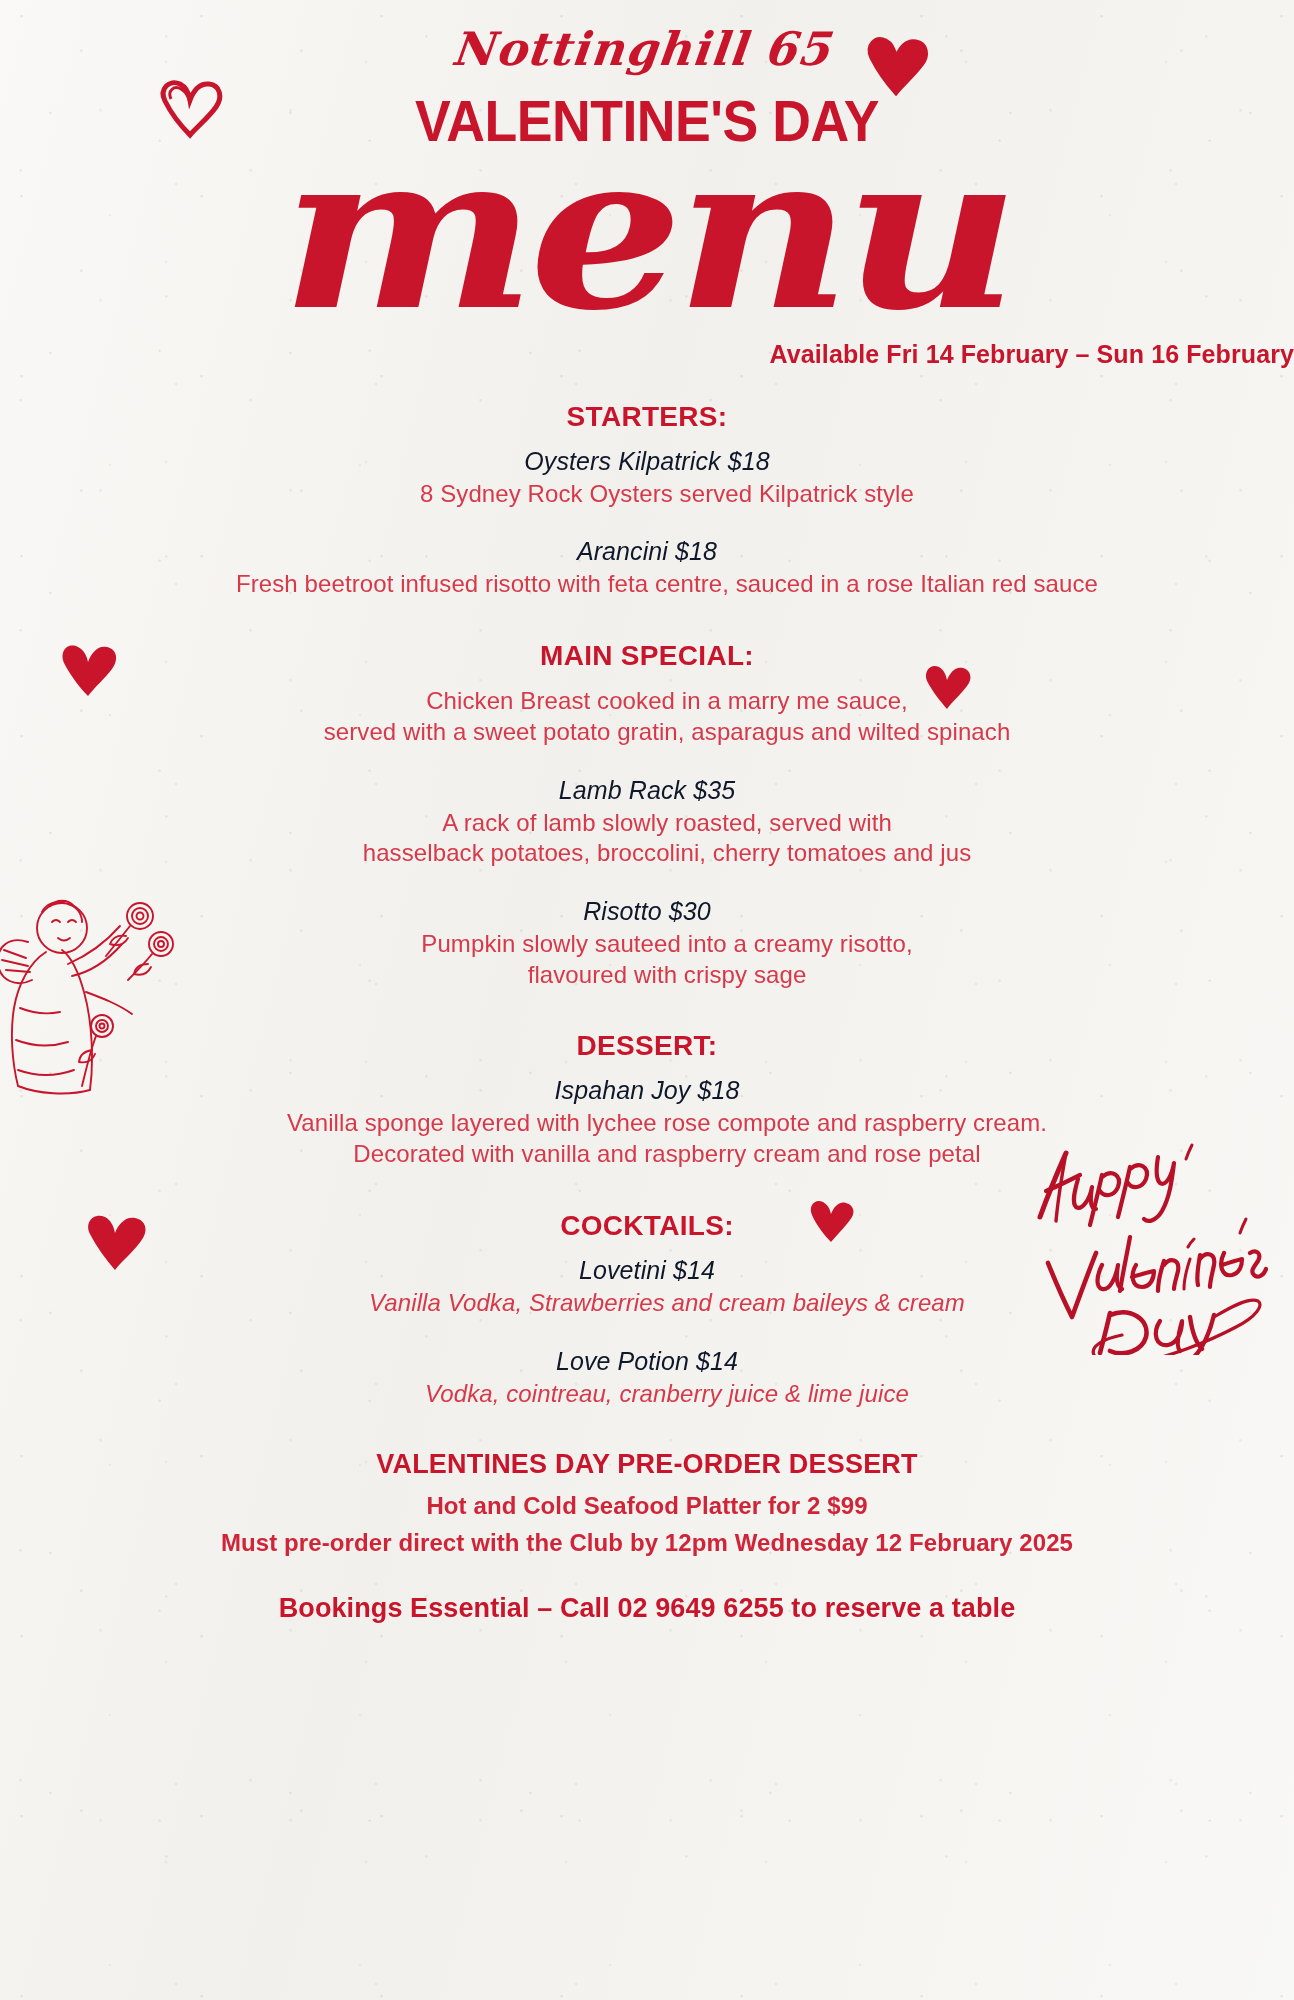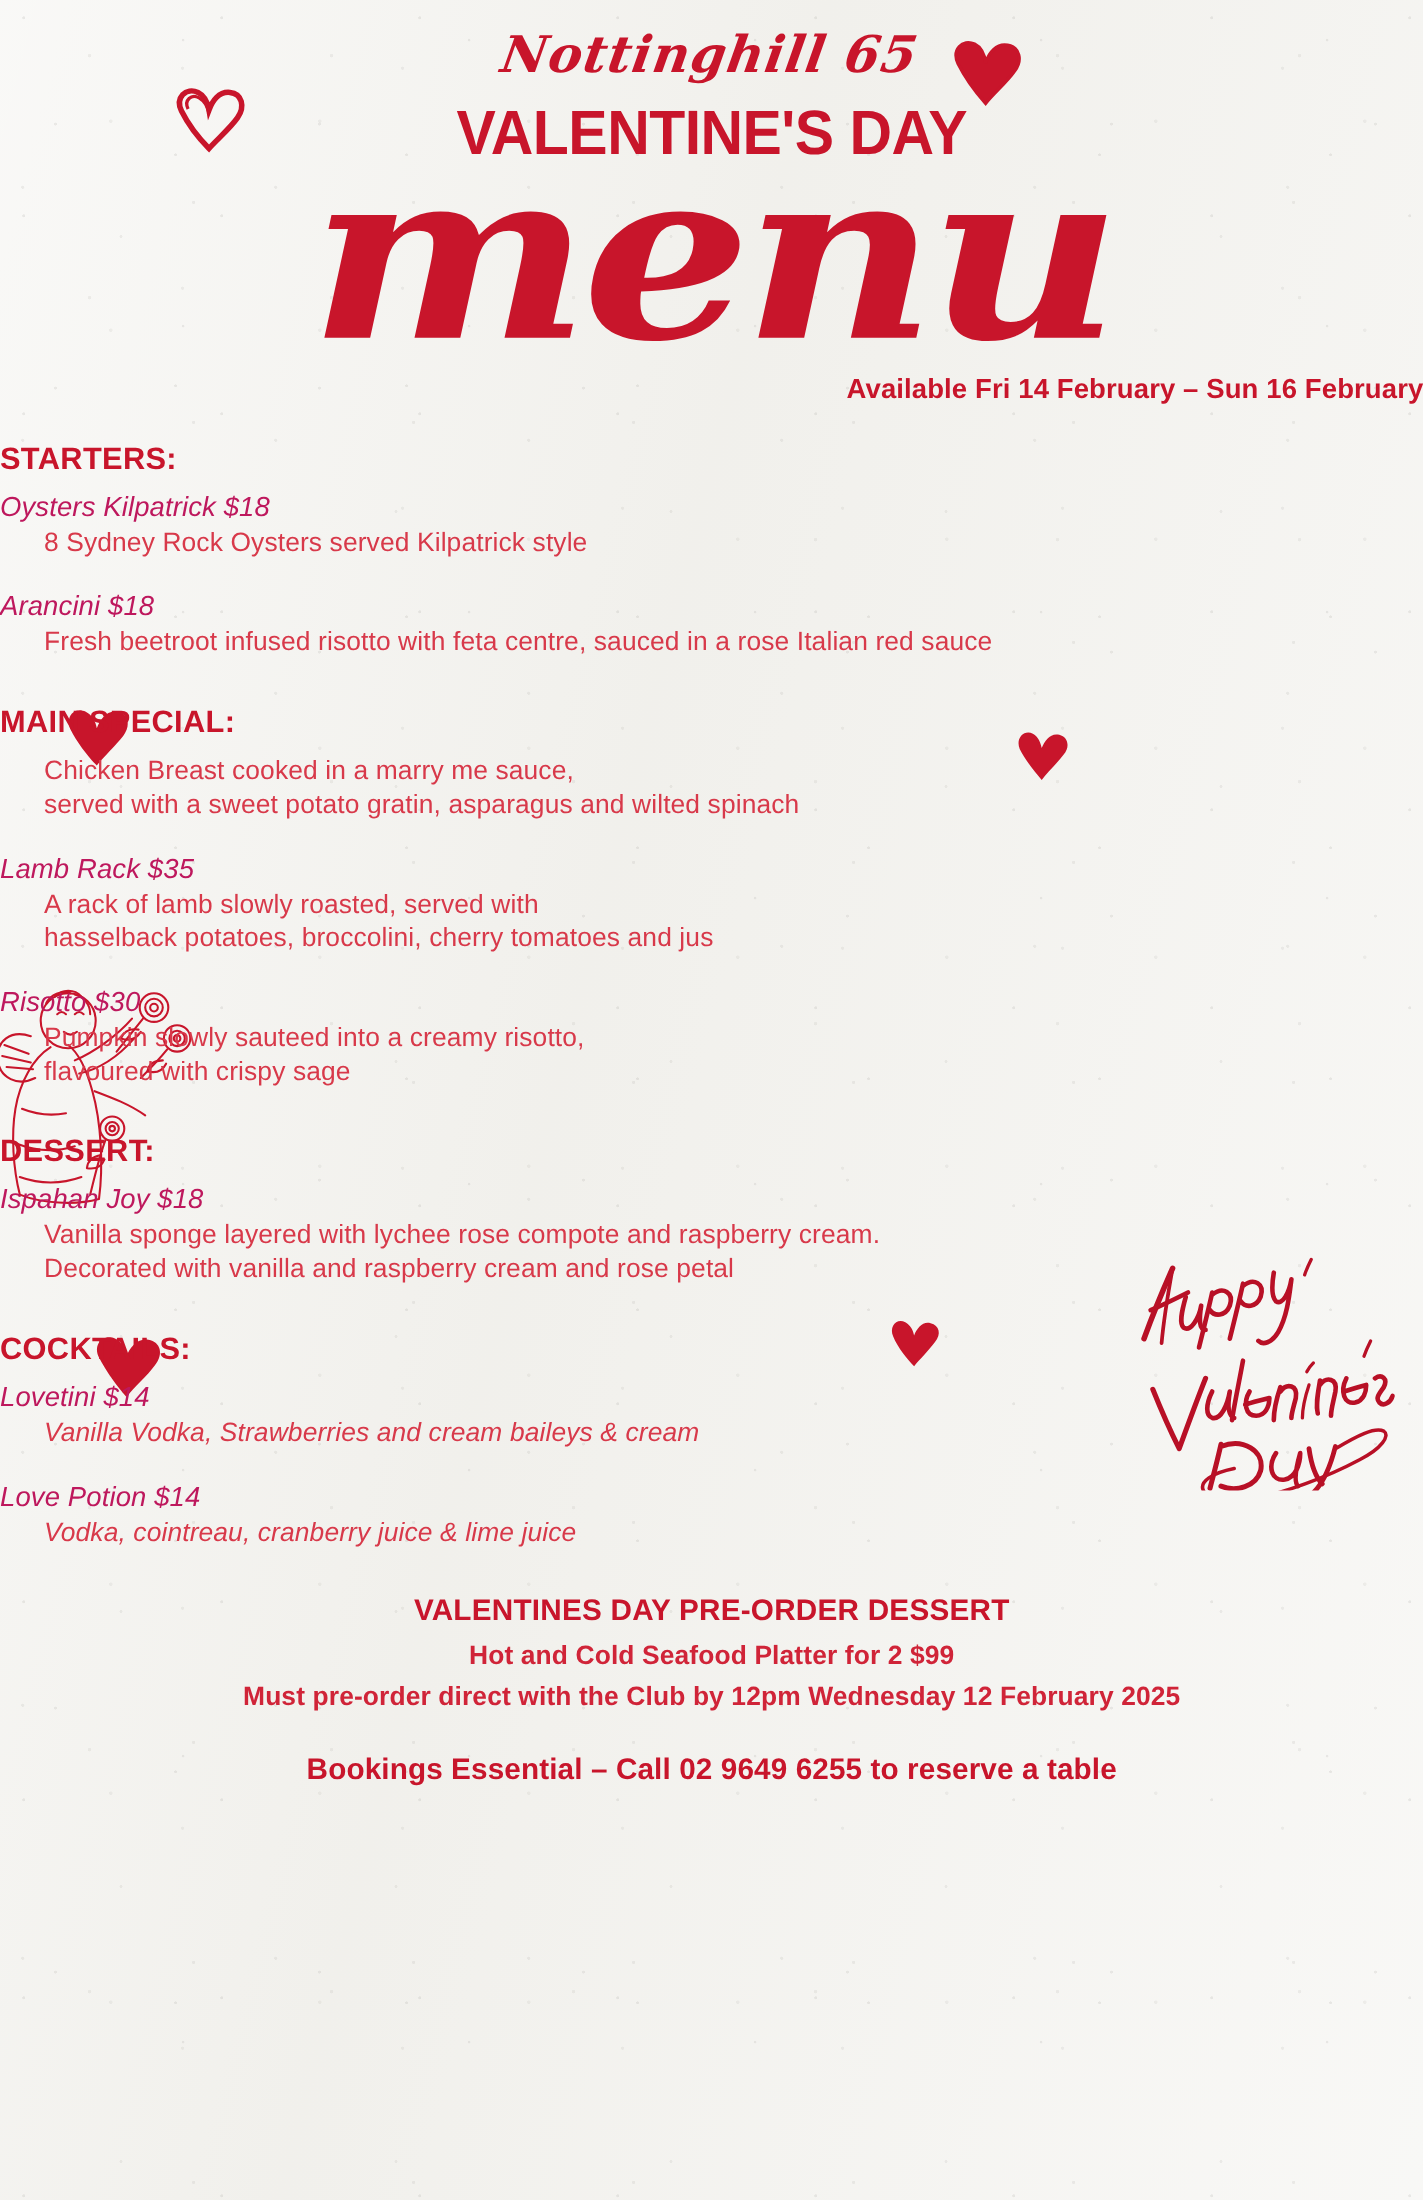--- a/index.html
+++ b/index.html
@@ -80,36 +80,36 @@
     margin-top:24px;
     font-size:25px;
     font-weight:700;
     color:#c8152b;
     letter-spacing:.1px;
   }
 
   
   .menu-body{ margin-top:32px; }
 
-  .section{ }
+  .section{ text-align:center; }
 
   .section-title{
     font-size:28px;
     font-weight:700;
     color:#c8152b;
     letter-spacing:.3px;
     margin-bottom:14px;
   }
 
   .item{ margin-bottom:6px; }
 
   .item-name{
     font-size:25px;
     font-style:italic;
-    color:#be185d;
+    color:#0f172a;
     margin-bottom:3px;
     letter-spacing:.1px;
   }
 
   .item-desc{
     font-size:24px;
     color:#d8394a;
     line-height:1.28;
     letter-spacing:.1px;
     padding-left:40px;

